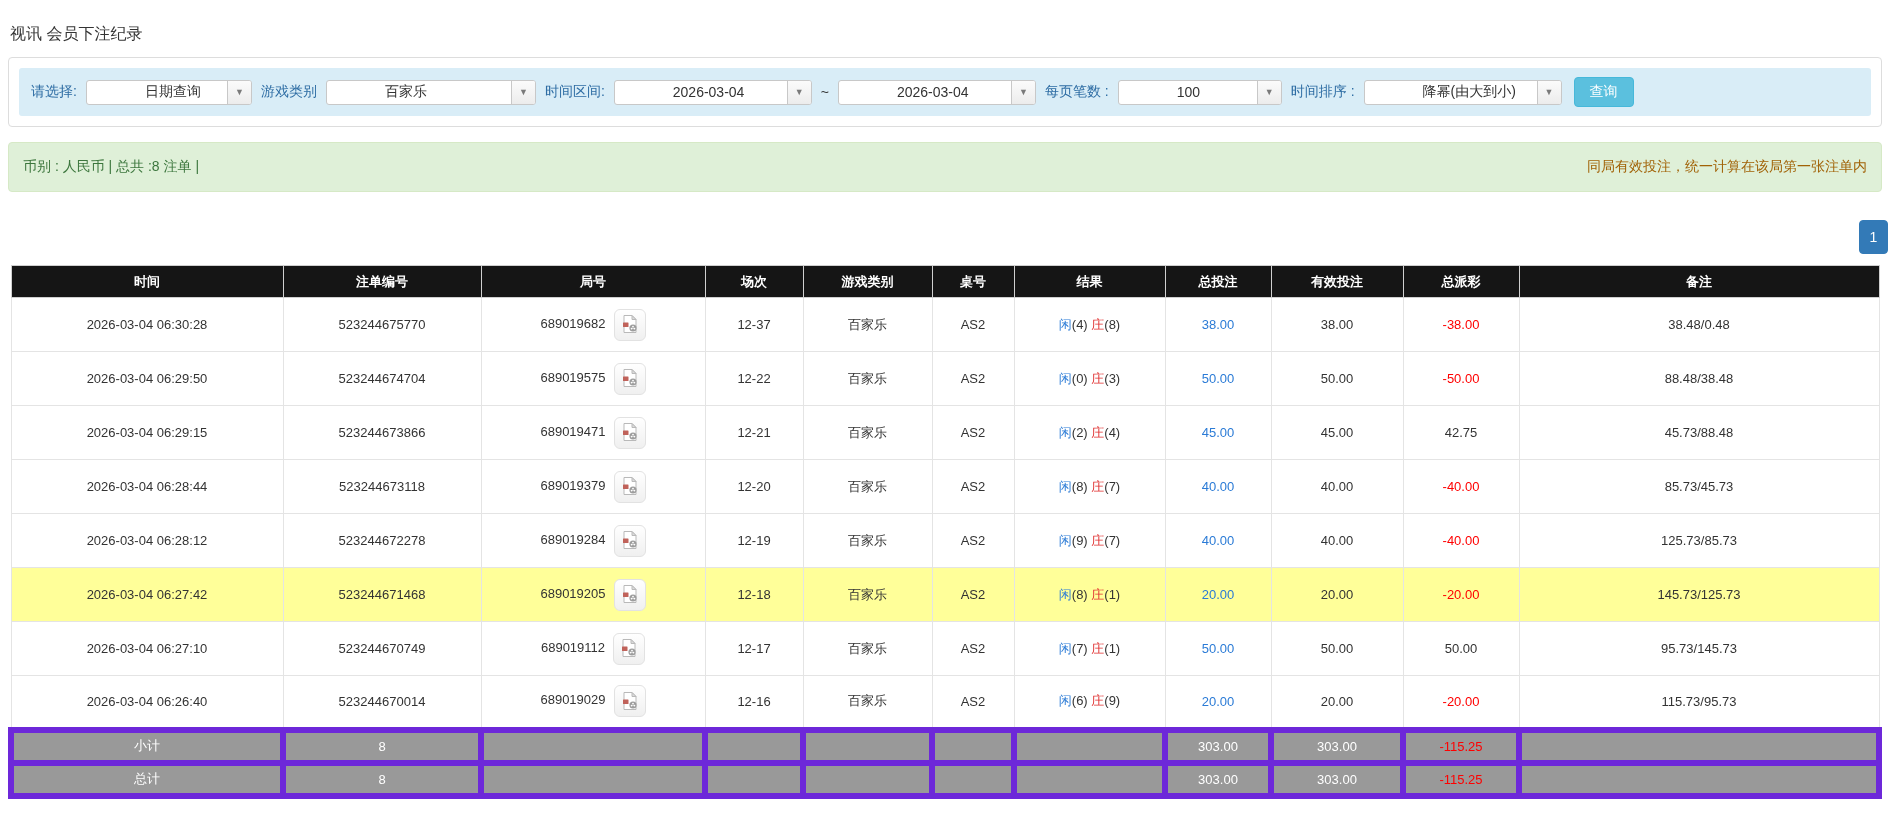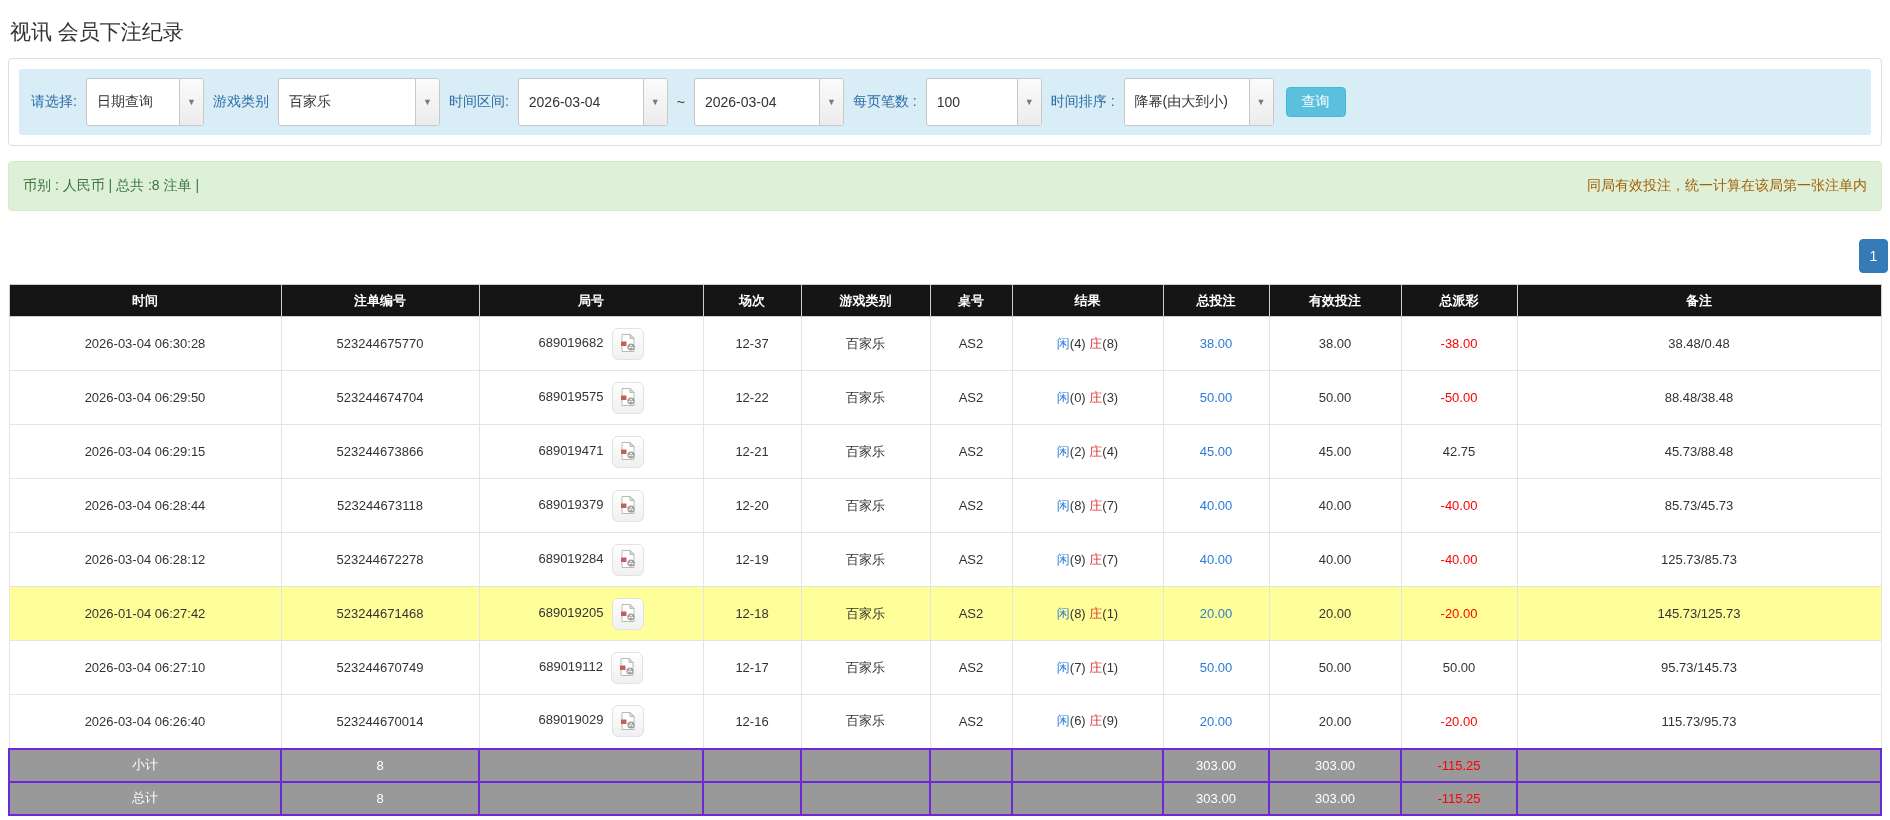--- a/index.html
+++ b/index.html
@@ -2,27 +2,27 @@
 <html><head>
 <meta charset="utf-8">
 <style>
   * { box-sizing: border-box; }
   html,body { margin:0; padding:0; }
   body {
     width:1890px; height:820px; background:#fff; color:#333;
     font-family:"Liberation Sans","DejaVu Sans",sans-serif;
     overflow:hidden;
   }
-  .page-title { font-size:21px; color:#333; padding:18px 10px 9px 10px; }
+  .page-title { font-size:16px; color:#333; padding:24px 10px 9px 10px; }
 
   
   .filter-panel { margin:3px 8px 0 8px; border:1px solid #ddd; border-radius:4px; background:#fff; padding:10px; }
   .filter-bar { background:#d9edf7; border-radius:3px; padding:9px 12px; display:flex; align-items:center; gap:9px; }
   .flabel { color:#2e6da4; font-weight:normal; font-size:14px; white-space:nowrap; }
-  .combo { display:flex; align-items:stretch; height:48px; background:#fff; border:1px solid #c8c8c8; border-radius:3px; overflow:hidden; flex:none; }
+  .combo { display:flex; align-items:stretch; height:25px; background:#fff; border:1px solid #c8c8c8; border-radius:3px; overflow:hidden; flex:none;padding-left:48px; }
   .combo-text { padding:0 10px; font-size:14px; color:#333; display:flex; align-items:center; white-space:nowrap; overflow:hidden; }
   .combo-arrow { width:24px; flex:none; border-left:1px solid #c8c8c8; background:linear-gradient(#fbfbfb,#ececec); display:flex; align-items:center; justify-content:center; color:#7a7a7a; font-size:9px; cursor:pointer; }
   .w-select .combo-text { width:92px; }
   .w-game   .combo-text { width:136px; }
   .w-date   .combo-text { width:124px; }
   .w-size   .combo-text { width:90px; }
   .w-sort   .combo-text { width:124px; }
   .tilde { color:#333; font-size:14px; }
   .search-btn { background:#5bc0de; color:#fff; border:1px solid #46b8da; border-radius:4px; height:30px; padding:0 15px; font-size:14px; margin-left:3px; cursor:pointer; }
 
@@ -42,21 +42,21 @@
   thead th { background:#151515; color:#fff; height:32px; font-weight:bold; border:1px solid #cfcfcf; padding:0; }
   tbody td { background:#fff; height:54px; text-align:center; border:1px solid #e4e4e4; color:#333; padding:0 4px; }
   tr.highlight td { background:#ffff99; }
   .neg { color:#f00; }
   .bet-link { color:#2b7bd6; cursor:pointer; }
   .res-p { color:#2b7bd6; }
   .res-b { color:#e03131; }
   .res-n { color:#333; }
   .video-btn { width:32px; height:32px; border:1px solid #e2e2e2; border-radius:6px;
                background:linear-gradient(#ffffff,#f0f0f0); vertical-align:middle; margin-left:8px; padding:2px 0 0 0; cursor:pointer; }
-  tfoot td { background:#999; color:#fff; height:33px; text-align:center; border:2px solid #6d28d9; padding:0; }
+  tfoot td { background:#999; color:#fff; height:33px; text-align:center; border:6px solid #6d28d9; padding:0; }
 </style>
 </head>
 <body>
 
 <div class="page-title">视讯 会员下注纪录</div>
 
 <div class="filter-panel">
   <div class="filter-bar">
     <span class="flabel">请选择:</span>
     <div class="combo w-select">
@@ -240,21 +240,21 @@
         <td>12-19</td>
         <td>百家乐</td>
         <td>AS2</td>
         <td><span class="res-p">闲</span><span class="res-n">(9)</span> <span class="res-b">庄</span><span class="res-n">(7)</span></td>
         <td><span class="bet-link">40.00</span></td>
         <td>40.00</td>
         <td class="neg">-40.00</td>
         <td>125.73/85.73</td>
       </tr>
       <tr class="highlight">
-        <td>2026-01-04 06:27:42</td>
+        <td>2026-03-04 06:27:42</td>
         <td>523244671468</td>
         <td><span>689019205</span><button class="video-btn"><svg width="20" height="20" viewBox="0 0 20 20">
               <path d="M4 1.5 h8 l4 4 v13 h-12 z" fill="#ffffff" stroke="#b9b9b9" stroke-width="1"></path>
               <path d="M12 1.5 l4 4 h-4 z" fill="#dcdcdc" stroke="#b9b9b9" stroke-width="1"></path>
               <rect x="3" y="8.5" width="5.5" height="4.5" rx="0.5" fill="#c0625a"></rect>
               <circle cx="13" cy="14" r="3.6" fill="#9d9d9d"></circle>
               <circle cx="13" cy="12.6" r="0.9" fill="#ffffff"></circle>
               <circle cx="11.6" cy="14.6" r="0.9" fill="#ffffff"></circle>
               <circle cx="14.4" cy="14.6" r="0.9" fill="#ffffff"></circle>
               <circle cx="13" cy="14.2" r="0.5" fill="#ffffff"></circle>

